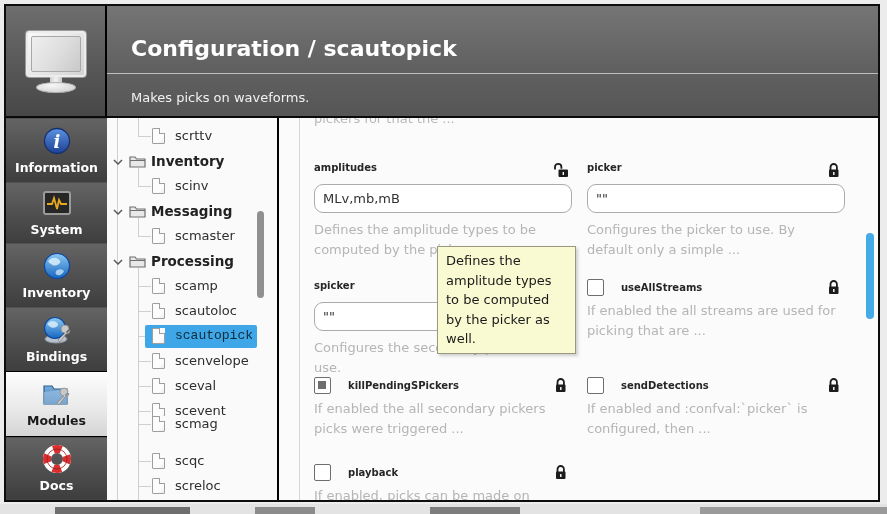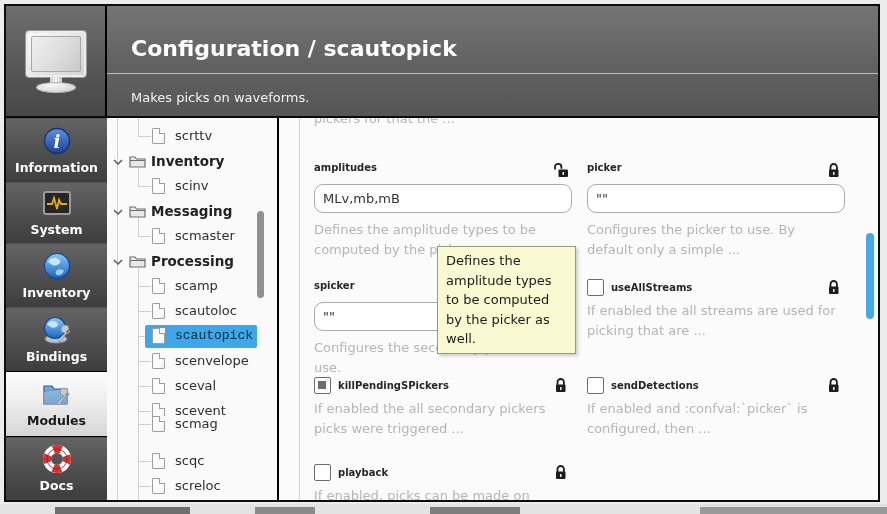--- a/index.html
+++ b/index.html
@@ -80,21 +80,21 @@
   .field { position:absolute; width:258px; }
   .f-label { font-size:10px; font-weight:700; color:#262626; }
   .f-input { position:absolute; left:0; top:22px; width:258px; height:29px; background:#ffffff;
              border:1px solid #ababab; border-radius:9px; font-size:13px; color:#333;
              padding:0 8px; font-family:"DejaVu Sans","Liberation Sans",sans-serif; }
   .f-desc { position:absolute; left:0; font-size:13px; line-height:20px; color:#b5b5b5; width:256px; }
   .f-desc.after-input { top:58px; }
   .lock { position:absolute; right:4px; top:0; width:14px; height:16px; cursor:pointer; }
   .lock svg { position:absolute; left:0; top:0; }
 
-  .cb-row { display:flex; align-items:center; gap:7px;text-align:right; }
+  .cb-row { display:flex; align-items:center; gap:17px;text-align:right; }
   .checkbox { width:17px; height:17px; border:1.5px solid #6e6e6e; border-radius:2px;
               background:#fff; position:relative; cursor:pointer; flex:0 0 auto; }
   .checkbox.partial::after { content:""; position:absolute; left:3px; top:3px; width:8px; height:8px;
               background:#6e6e6e; }
   .cb-desc { position:absolute; left:0; top:22px; font-size:13px; line-height:20px; color:#b5b5b5; width:256px; }
 
   .tooltip { position:absolute; left:158px; top:128px; width:139px; min-height:82px;
              background:#f9f9d2; border:1px solid #999980; padding:4px 8px;
              font-size:13px; line-height:19.5px; color:#1b1b1b;
              box-shadow:2px 2px 3px rgba(0,0,0,.18); z-index:5; }

